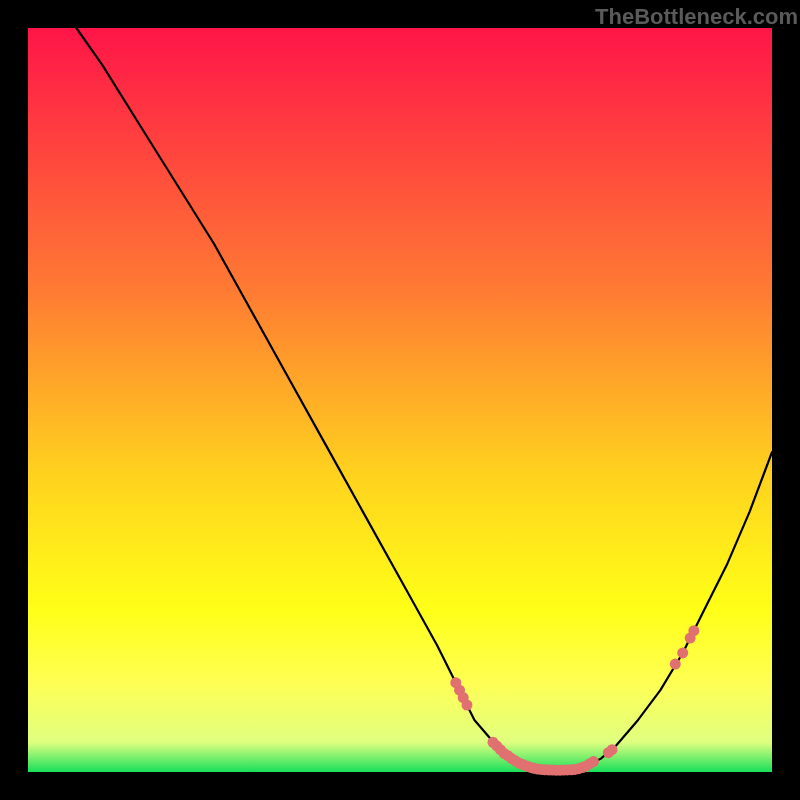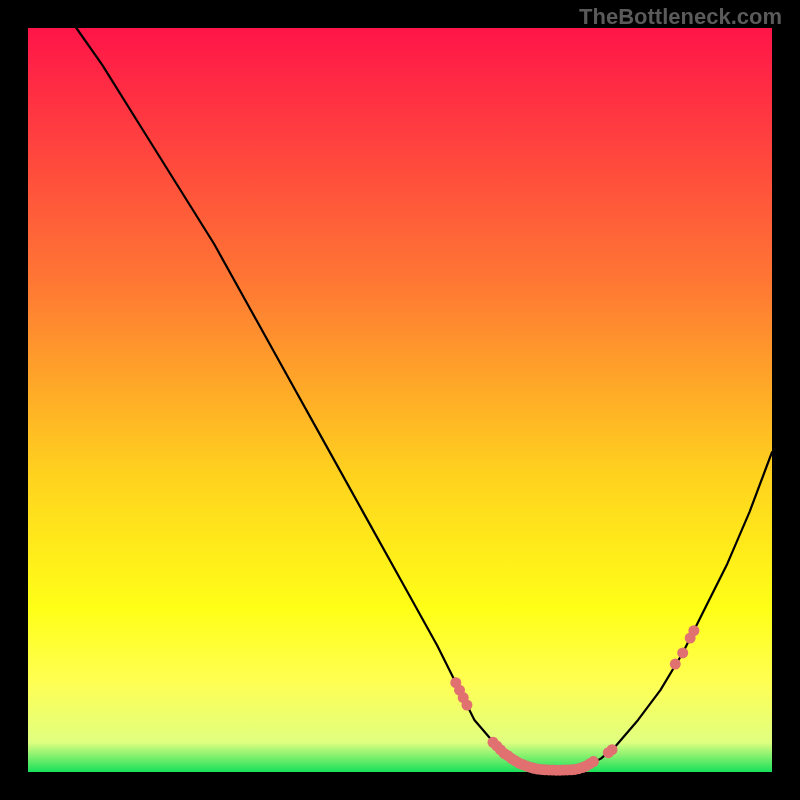--- a/index.html
+++ b/index.html
@@ -13,21 +13,21 @@
     height: 800px;
   }
   .chart-wrapper {
     position: relative;
     width: 800px;
     height: 800px;
   }
   .attribution {
     position: absolute;
     top: 4px;
-    right: 18px;
+    right: 2px;
     font-family: Arial, Helvetica, sans-serif;
     font-size: 22px;
     font-weight: bold;
     color: #5a5a5a;
     z-index: 10;
     margin-left: 28px;
   }
   svg {
     display: block;
   }

